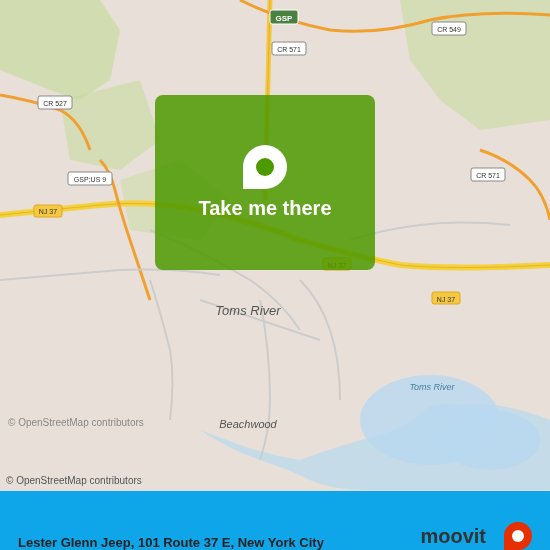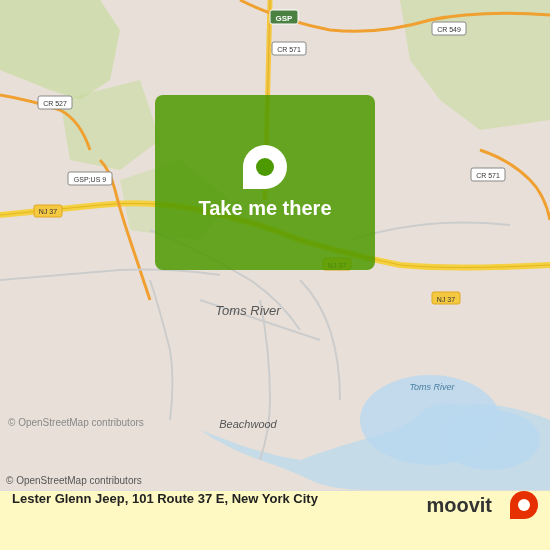--- a/index.html
+++ b/index.html
@@ -74,25 +74,25 @@
       color: white;
       font-size: 20px;
       font-weight: bold;
       text-align: center;
     }
 
     
     .info-bar {
       width: 550px;
       height: 60px;
-      background: #fef9c3;
-      display: flex;
-      align-items: flex-start;
+      background: #0ea5e9;
+      display: flex;
+      align-items: flex-end;
       justify-content: space-between;
-      padding: 0 12px;
+      padding: 0 18px;
       border-top: 1px solid #ddd;
     }
 
     .info-left {
       display: flex;
       flex-direction: column;
       justify-content: center;
     }
 
     .attribution {

